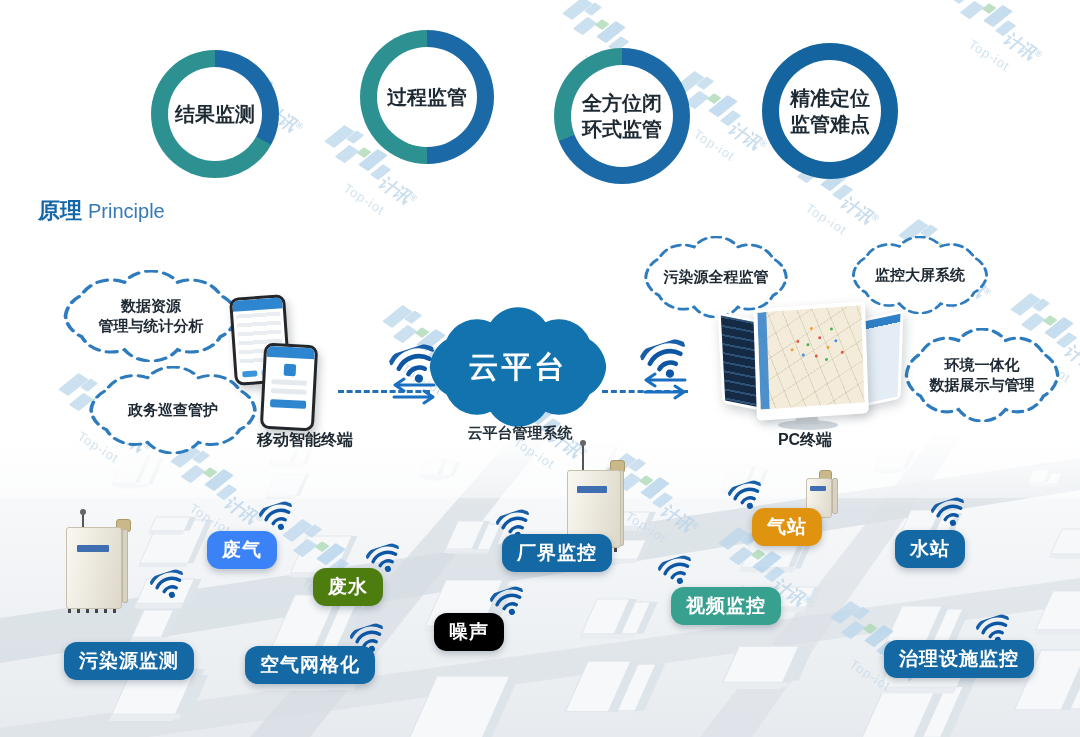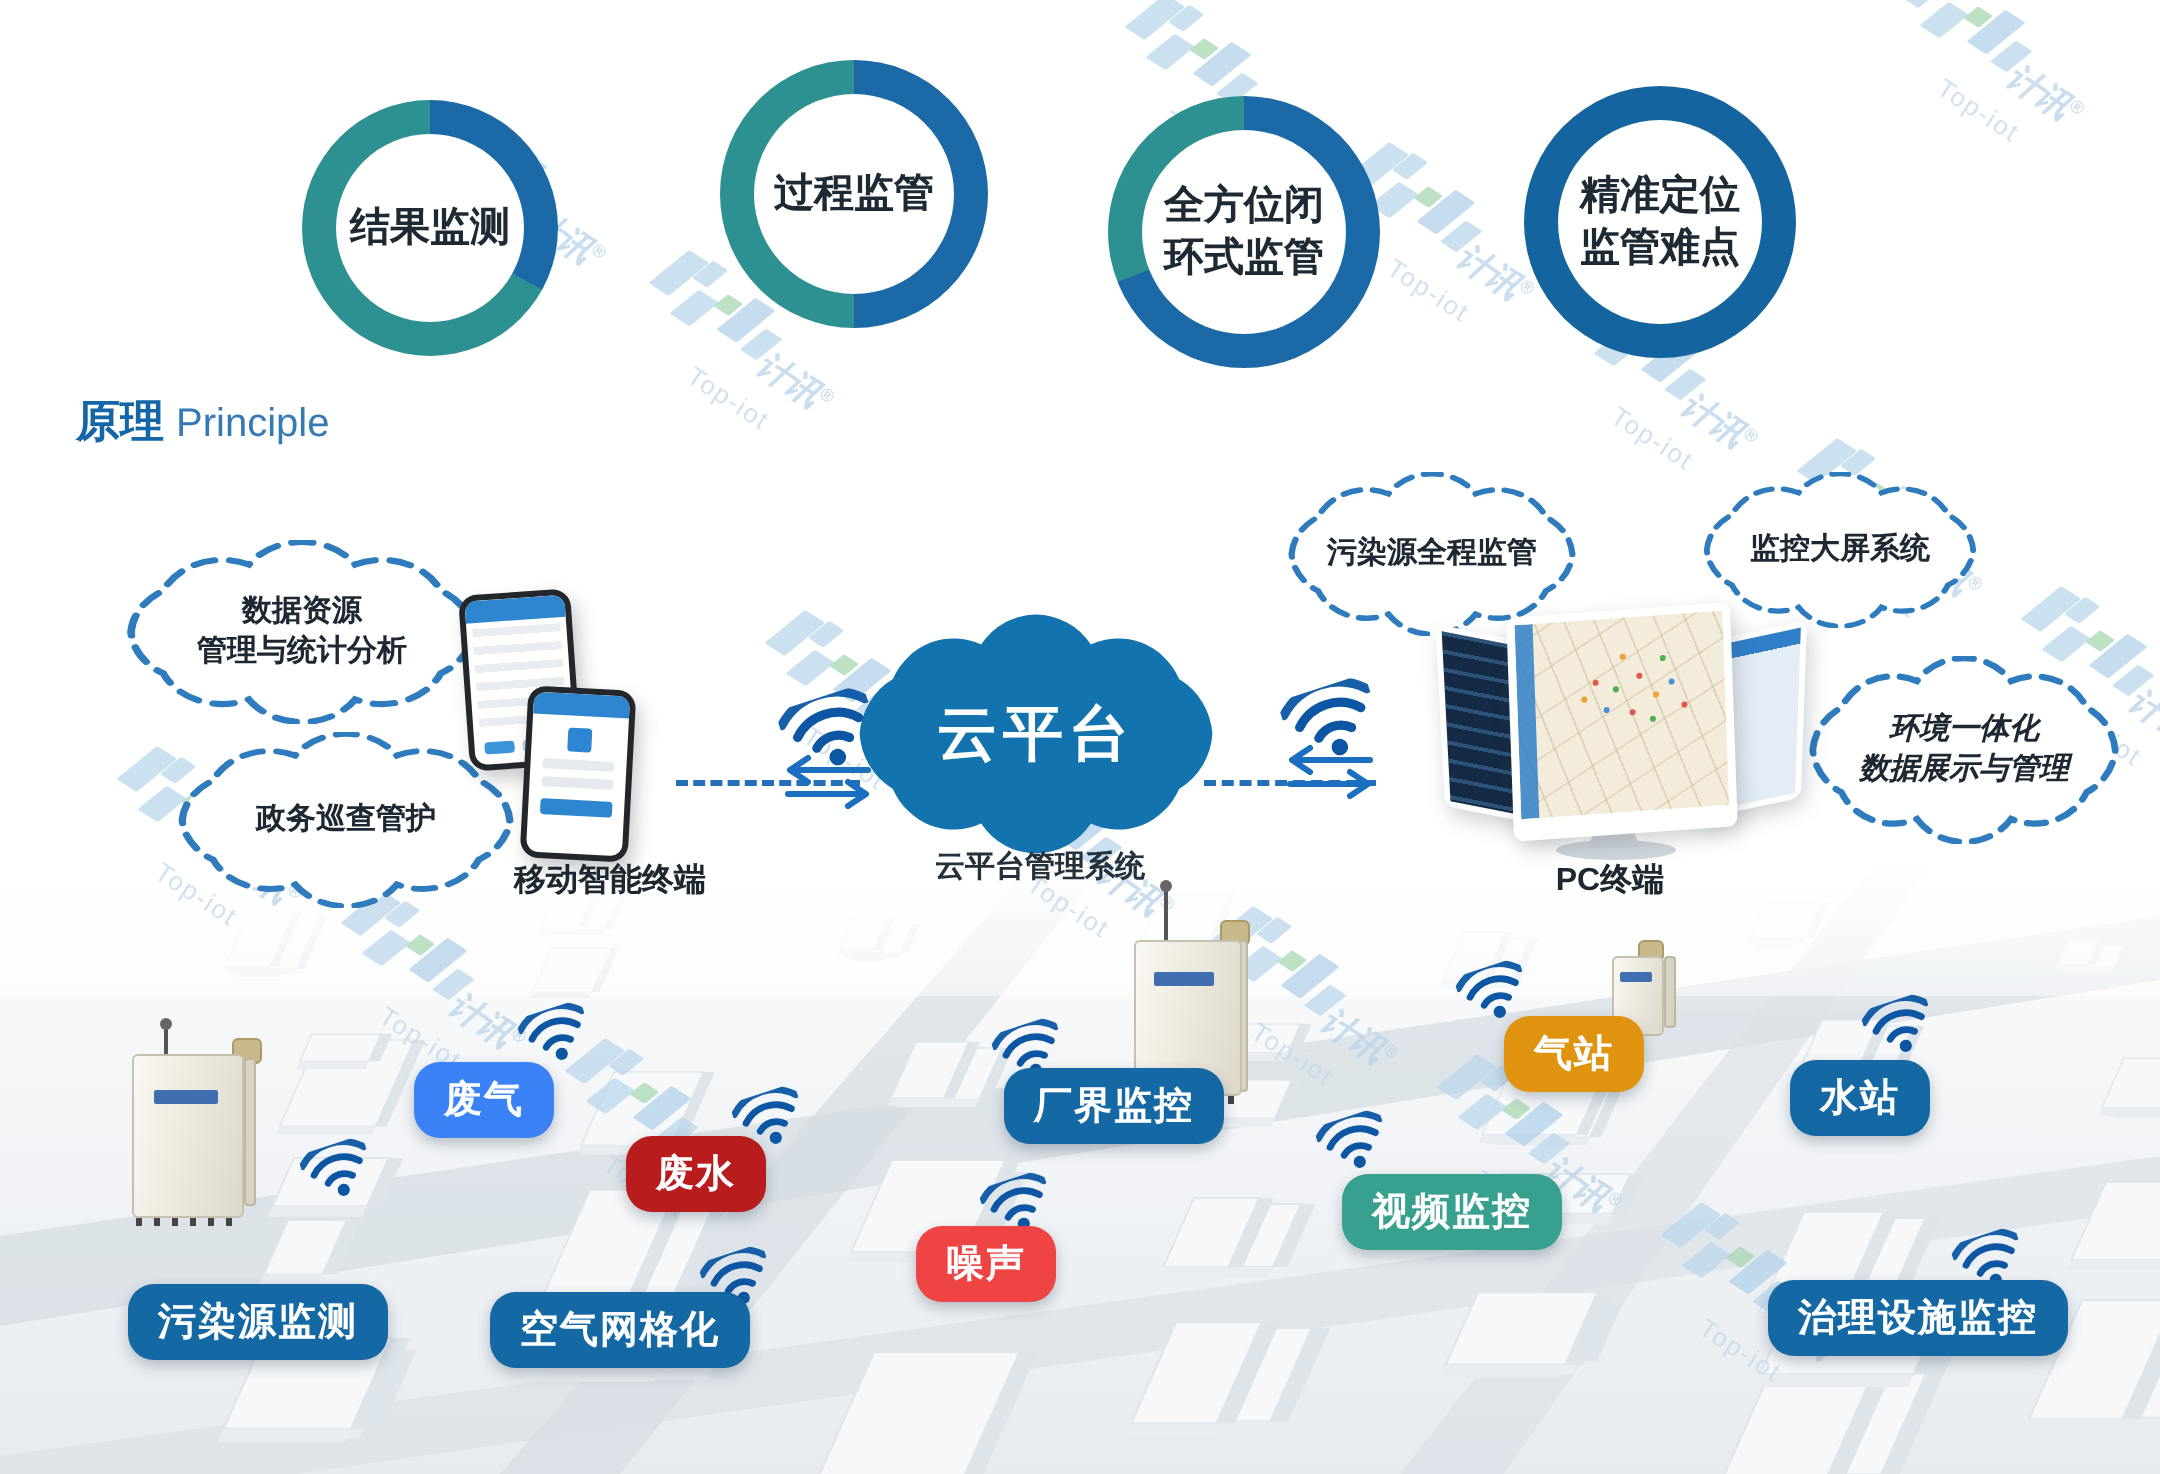--- a/index.html
+++ b/index.html
@@ -762,21 +762,21 @@
   <div class="bubble bub4">
     <svg viewBox="0 0 200 120" preserveAspectRatio="none">
         <path class="bubble-path" d="M10,60 A34,34 0 0 1 27,33 A34,34 0 0 1 72,16 A34,34 0 0 1 128,16 A34,34 0 0 1 173,33 A34,34 0 0 1 190,60 A34,34 0 0 1 173,87 A34,34 0 0 1 128,104 A34,34 0 0 1 72,104 A34,34 0 0 1 27,87 A34,34 0 0 1 10,60 Z"></path>
       </svg>
     <span class="bubble-text" style="white-space: pre-line;">监控大屏系统</span>
   </div>
   <div class="bubble bub5">
     <svg viewBox="0 0 200 120" preserveAspectRatio="none">
         <path class="bubble-path" d="M10,60 A34,34 0 0 1 27,33 A34,34 0 0 1 72,16 A34,34 0 0 1 128,16 A34,34 0 0 1 173,33 A34,34 0 0 1 190,60 A34,34 0 0 1 173,87 A34,34 0 0 1 128,104 A34,34 0 0 1 72,104 A34,34 0 0 1 27,87 A34,34 0 0 1 10,60 Z"></path>
       </svg>
-    <span class="bubble-text" style="white-space: pre-line; font-style: italic;">环境一体化
+    <span class="bubble-text" style="white-space: pre-line;">环境一体化
 数据展示与管理</span>
   </div>
 
   <div class="cloud-main">
     <svg viewBox="0 0 200 120" preserveAspectRatio="none">
         <path class="cloud-main-path" d="M10,60 A34,34 0 0 1 27,33 A34,34 0 0 1 72,16 A34,34 0 0 1 128,16 A34,34 0 0 1 173,33 A34,34 0 0 1 190,60 A34,34 0 0 1 173,87 A34,34 0 0 1 128,104 A34,34 0 0 1 72,104 A34,34 0 0 1 27,87 A34,34 0 0 1 10,60 Z"></path>
       </svg>
     <span class="cloud-label" style="white-space: pre-line; text-align: center;">云平台</span>
   </div>
   <div class="cloud-sub" style="white-space: pre-line;">云平台管理系统</div>
@@ -885,22 +885,22 @@
     </svg>
   <svg class="wifi" style="left:933px;top:500px" viewBox="0 0 40 32">
       <use href="#wifi-sym"></use>
     </svg>
   <svg class="wifi" style="left:978px;top:617px" viewBox="0 0 40 32">
       <use href="#wifi-sym"></use>
     </svg>
 
   <div class="pill" style="left: 64px; top: 594px; white-space: pre-line; background: rgb(20, 104, 163); margin-top: 48px;">污染源监测</div>
   <div class="pill" style="left: 207px; top: 531px; white-space: pre-line; background: #3b82f6;">废气</div>
-  <div class="pill" style="left: 313px; top: 568px; white-space: pre-line; background: #b91c1c;">废水</div>
-  <div class="pill" style="left: 434px; top: 613px; white-space: pre-line; background: #ef4444; margin-left: 24px;">噪声</div>
+  <div class="pill" style="left: 313px; top: 568px; white-space: pre-line; background: #4d7c0f;">废水</div>
+  <div class="pill" style="left: 434px; top: 613px; white-space: pre-line; background: #000000;">噪声</div>
   <div class="pill" style="left: 245px; top: 646px; white-space: pre-line; background: rgb(20, 104, 163);">空气网格化</div>
   <div class="pill" style="left: 502px; top: 534px; white-space: pre-line; background: rgb(20, 104, 163);">厂界监控</div>
   <div class="pill" style="left: 671px; top: 587px; white-space: pre-line; background: rgb(56, 160, 142);">视频监控</div>
   <div class="pill" style="left: 752px; top: 508px; white-space: pre-line; background: rgb(224, 147, 15);">气站</div>
   <div class="pill" style="left: 895px; top: 530px; white-space: pre-line; background: rgb(20, 104, 163);">水站</div>
   <div class="pill" style="left: 884px; top: 640px; white-space: pre-line; background: rgb(20, 104, 163);">治理设施监控</div>
 
   <svg width="0" height="0" style="position:absolute">
     <defs>
       <g id="wifi-sym">

